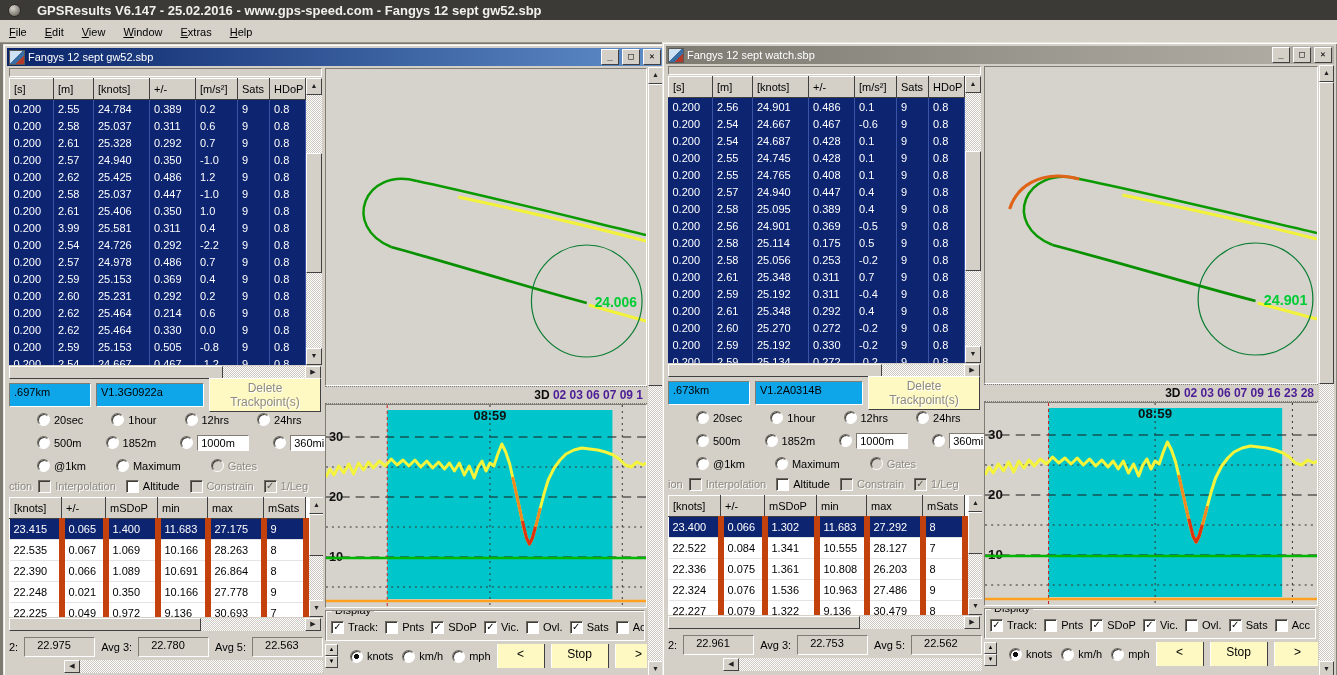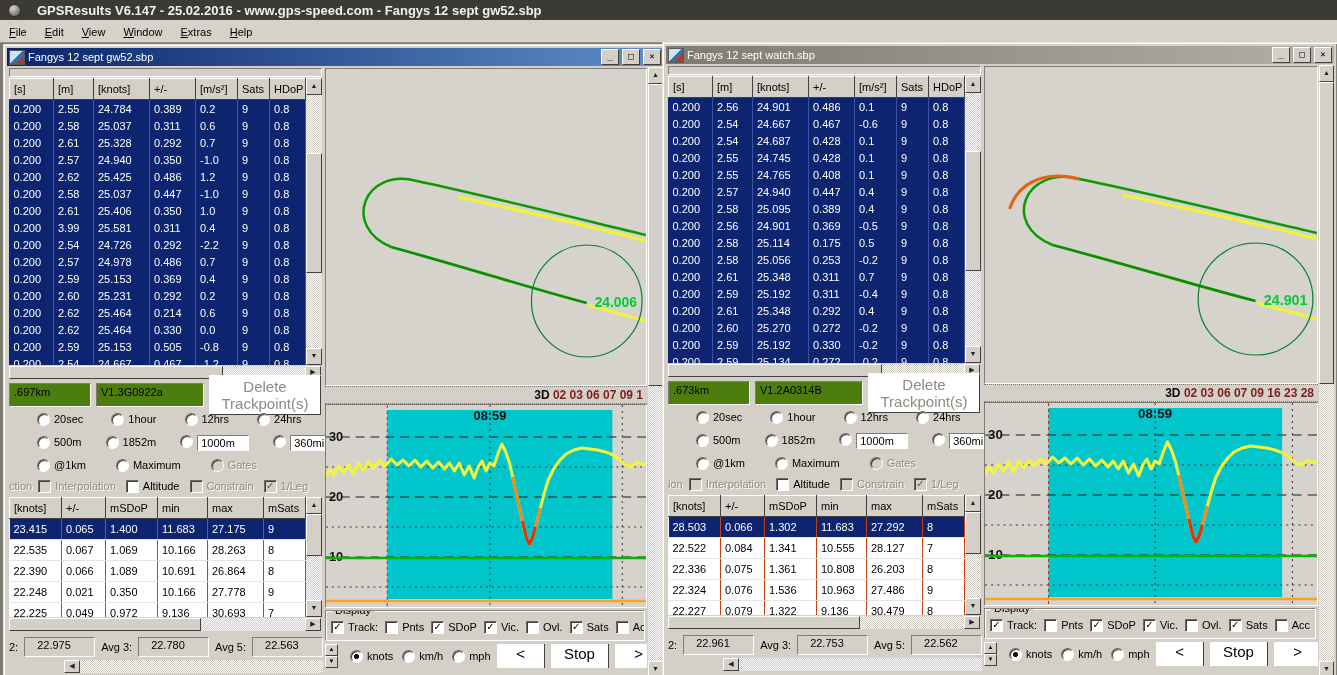--- a/index.html
+++ b/index.html
@@ -23,52 +23,52 @@
   .ctitle{height:18px;display:flex;align-items:center;gap:3px;padding:0 2px;margin-bottom:1px}
   .ctitle.active{background:linear-gradient(90deg,#0a246a,#5f8ec9)}
   .ctitle.inactive{background:linear-gradient(90deg,#7e7b73,#b3afa7)}
   .ctitle .t{color:#fff;font-weight:normal;flex:1;white-space:nowrap;overflow:hidden}
   .wicon{width:14px;height:13px;background:linear-gradient(135deg,#cfe2f4 45%,#3a6ea5 45% 70%,#b23a2a 70%);border:1px solid #5a5854}
   .tbtn{width:16px;height:14px;background:#d4d0c8;text-align:center;line-height:12px;font-size:9px;
         border:1px solid;border-color:#fff #404040 #404040 #fff;font-family:"DejaVu Sans Mono",monospace}
   .cbody{display:flex;height:calc(100% - 20px)}
   .sunken{border:1px solid;border-color:#807c74 #fff #fff #807c74;background:#d4d0c8}
   .whitebox{border:1px solid;border-color:#807c74 #fff #fff #807c74;background:#fff;padding:1px 3px}
-  .btn{border:1px solid;border-color:#fff #404040 #404040 #fff;background:#ffffff;text-align:center;
-       font-size:15px;padding:2px 6px}
+  .btn{border:1px solid;border-color:#fff #404040 #404040 #fff;background:#fef9c3;text-align:center;
+       font-size:12px;padding:2px 6px}
   .btn.disabled{color:#8e8a82;text-shadow:1px 1px 0 #fff}
   
   .leftcol{width:314px;flex:none;display:flex;flex-direction:column;padding:1px 0 0 2px}
   .topstrip{height:7px;margin:0 1px 1px 0}
   .twrap{height:287px;display:flex;overflow:hidden}
   table{border-collapse:collapse;table-layout:fixed}
   .navy{width:296px;background:#0d2470;color:#fff}
   .navy th{background:#d4d0c8;color:#000;font-weight:normal;text-align:left;height:18px;padding:1px 4px;
            border:1px solid;border-color:#fff #404040 #404040 #fff;font-size:11px}
   .navy td{height:15px;padding:1px 4px;border-right:1px solid #3a55a5;font-size:11px;white-space:nowrap}
   .white{width:296px;background:#fff}
   .white th{background:#d4d0c8;font-weight:normal;text-align:left;height:18px;padding:1px 4px;
             border:1px solid;border-color:#fff #404040 #404040 #fff;font-size:11px}
-  .white td{height:18px;padding:1px 4px;border-right:1px solid #c2410c;border-bottom:1px solid #e4e4e4;font-size:11px}
+  .white td{height:18px;padding:1px 4px;border-right:6px solid #c2410c;border-bottom:1px solid #e4e4e4;font-size:11px}
   .white tr.sel td{background:#0d2470;color:#fff}
   
   .sbv{width:16px;flex:none;display:flex;flex-direction:column;
        background:conic-gradient(#fff 25%,#cdc9c1 0 50%,#fff 0 75%,#cdc9c1 0) 0 0/2px 2px}
   .sbb{height:15px;flex:none;background:#d4d0c8;border:1px solid;border-color:#fff #404040 #404040 #fff;
        font-size:7px;text-align:center;line-height:13px;color:#222}
   .sbthumb{background:#d4d0c8;border:1px solid;border-color:#fff #404040 #404040 #fff;flex:none}
   .sbh{height:13px;display:flex;background:conic-gradient(#fff 25%,#cdc9c1 0 50%,#fff 0 75%,#cdc9c1 0) 0 0/2px 2px;margin:1px 2px 1px 0}
   .sbh .sbb{height:11px;width:14px;line-height:9px}
   .sbh .ht{height:11px}
   
   .fieldrow{display:flex;gap:5px;margin:4px 2px 2px 0;height:22px;align-items:center}
-  .fld{height:18px;padding:2px 4px;background:#4d7c0f;border:1px solid;border-color:#807c74 #fff #fff #807c74;white-space:nowrap;overflow:hidden}
+  .fld{height:18px;padding:2px 4px;background:#0ea5e9;border:1px solid;border-color:#807c74 #fff #fff #807c74;white-space:nowrap;overflow:hidden}
   
   .optrow{height:23px;display:flex;align-items:center;padding-left:28px}
-  .opt-item{display:flex;align-items:flex-start;gap:4px;flex:none}
+  .opt-item{display:flex;align-items:center;gap:4px;flex:none}
   .rb{width:11px;height:11px;border-radius:50%;background:#fff;flex:none;
       border:1px solid;border-color:#6f6b63 #fff #fff #6f6b63;box-shadow:inset 1px 1px 0 #3f3d38}
   .rb.sel{background:radial-gradient(circle,#111 0 2.5px,#fff 2.6px)}
   .dis .olbl{color:#8e8a82;text-shadow:1px 1px 0 #fff}
   .dis .rb{background:#d4d0c8}
   .cb{width:11px;height:11px;background:#fff;flex:none;text-align:center;line-height:10px;font-size:10px;
       border:1px solid;border-color:#6f6b63 #fff #fff #6f6b63;box-shadow:inset 1px 1px 0 #3f3d38}
   .dis .cb{background:#d4d0c8;color:#55524a}
   .chkrow{height:18px;display:flex;align-items:center;gap:6px;overflow:hidden}
   .chkrow .opt-item{}
@@ -76,21 +76,21 @@
   
   .avgrow{height:25px;display:flex;align-items:center;gap:6px;margin-top:2px;white-space:nowrap}
   .avgbox{width:58px;height:16px;padding:1px 12px;background:#d4d0c8;border:1px solid;border-color:#807c74 #fff #fff #807c74}
   
   .rightcol{flex:1;display:flex;flex-direction:column;padding:1px 0 0 2px;min-width:0}
   .plot{height:316px;position:relative;background:#d6d3cc;border:1px solid;border-color:#807c74 #fff #fff #807c74;overflow:hidden}
   .plot svg{position:absolute;inset:0;width:100%;height:100%}
   .satsline{height:15px;text-align:right;padding:1px 4px 0 0;border-top:1px dotted #777;border-bottom:1px dotted #777;
             font-weight:bold;font-size:12px;white-space:nowrap;overflow:hidden}
   .satsline .s3d{color:#0b0b0b}
-  .satsline .snum{color:#7f1d1d}
+  .satsline .snum{color:#4c1d95}
   .graph{height:202px;position:relative;background:#d6d3cc;border:1px solid;border-color:#807c74 #fff #fff #807c74;overflow:hidden}
   .graph svg{position:absolute;inset:0;width:100%;height:100%}
   .dispbox{margin:2px 2px 0 0;border:1px solid;border-color:#87837b #fff #fff #87837b;box-shadow:1px 1px 0 #fff inset;
            position:relative;padding:6px 4px 3px 5px;height:20px;display:flex;align-items:center;gap:5px;overflow:hidden}
   .dispbox .lg{position:absolute;top:-7px;left:6px;background:#d4d0c8;padding:0 3px}
   .ctrlrow{height:24px;display:flex;align-items:center;gap:6px;margin-top:3px;overflow:hidden;white-space:nowrap}
   .spin{display:flex;flex-direction:column;width:13px;flex:none}
   .spin div{height:10px;background:#d4d0c8;border:1px solid;border-color:#fff #404040 #404040 #fff;
             font-size:6px;text-align:center;line-height:8px}
   .nbtn{width:34px;height:20px;line-height:16px;flex:none}
@@ -871,21 +871,21 @@
             <th>[knots]</th>
             <th>+/-</th>
             <th>mSDoP</th>
             <th>min</th>
             <th>max</th>
             <th>mSats</th>
           </tr>
               </thead>
           <tbody>
                 <tr class="sel">
-                  <td>28.503</td>
+                  <td>23.400</td>
                   <td>0.066</td>
                   <td>1.302</td>
                   <td>11.683</td>
                   <td>27.292</td>
                   <td>8</td>
                 </tr>
                 <tr>
                   <td>22.522</td>
                   <td>0.084</td>
                   <td>1.341</td>

